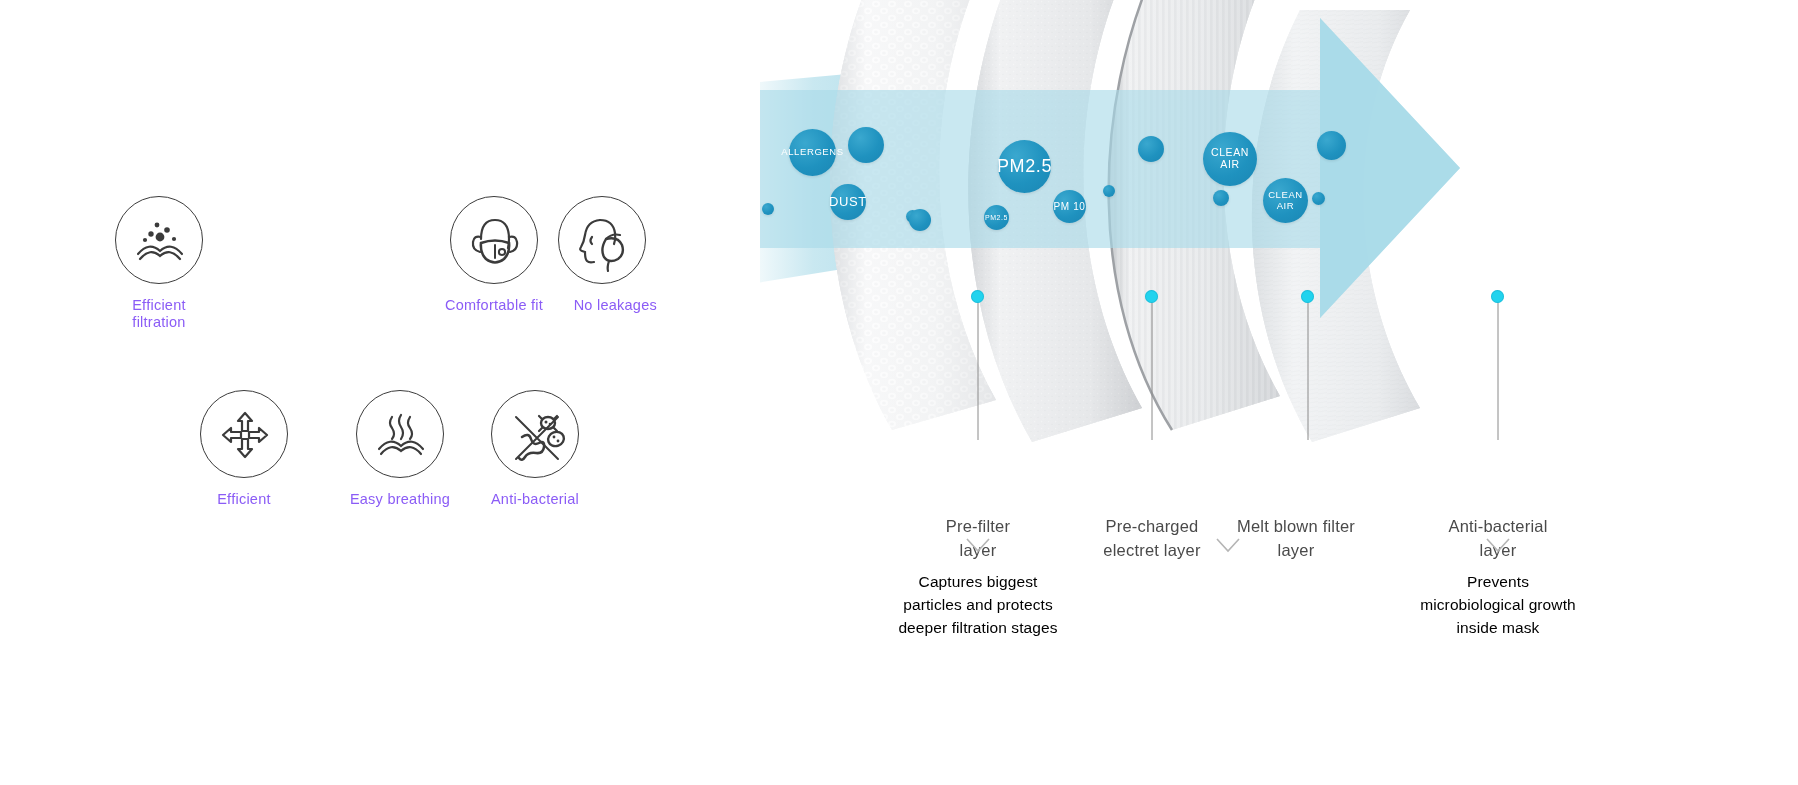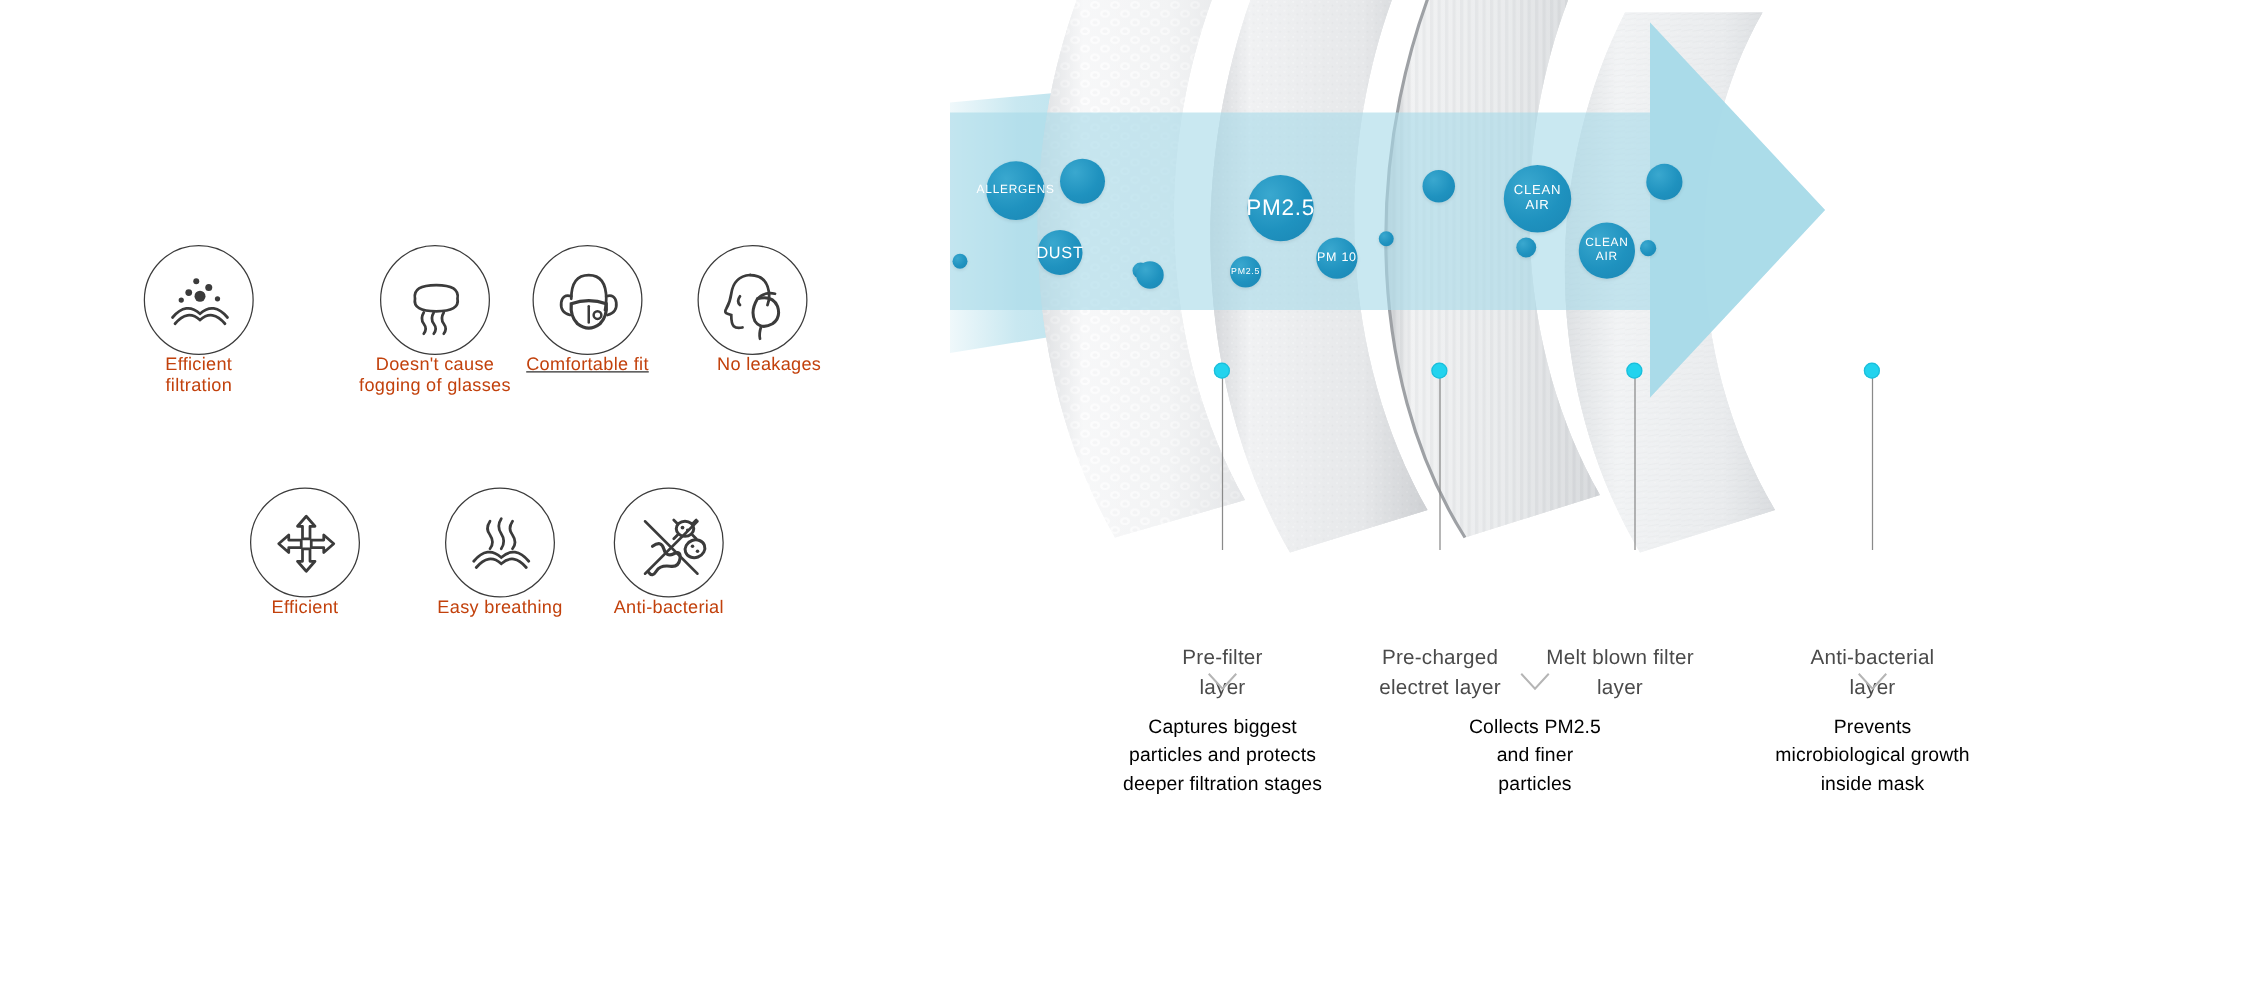--- a/index.html
+++ b/index.html
@@ -16,21 +16,21 @@
 
   
   .features{position:absolute;left:0;top:0;width:760px;height:785px;}
   .feat{position:absolute;text-align:center;}
   .feat .circle{
     width:88px;height:88px;border:1.6px solid #3b3b3b;border-radius:50%;
     margin:0 auto;position:relative;box-sizing:border-box;background:#fff;
   }
   .feat .circle svg{position:absolute;left:0;top:0;width:88px;height:88px;}
   .feat .flabel{
-    font-size:14.5px;line-height:17px;color:#c2410c;
+    margin-top:13px;font-size:14.5px;line-height:17px;color:#8b5cf6;
     letter-spacing:.25px;white-space:pre-line;
   }
 
   
   .diagram{position:absolute;left:760px;top:0;width:1038px;height:785px;}
   .diagram .svgwrap{position:absolute;left:0;top:0;width:1038px;height:560px;}
   .diagram svg.scene{width:1038px;height:560px;display:block;}
 
   
   .bubble{
@@ -71,34 +71,22 @@
           <circle cx="51" cy="33" r="2.8" fill="#3b3b3b" stroke="none"></circle>
           <circle cx="41" cy="28" r="2.4" fill="#3b3b3b" stroke="none"></circle>
           <circle cx="29" cy="43" r="2.1" fill="#3b3b3b" stroke="none"></circle>
           <circle cx="58" cy="42" r="2.1" fill="#3b3b3b" stroke="none"></circle>
         </svg>
       </div>
       <div class="flabel">Efficient
 filtration</div>
     </div>
 
-    <div class="feat" style="left:273px;top:196px;width:150px;">
-      <div class="circle" style="margin:0 auto;">
-        <svg viewBox="0 0 88 88" fill="none" stroke="#3b3b3b" stroke-width="2.2" stroke-linecap="round">
-          <path d="M27 42 q-2 -11 17 -11 q19 0 17 11 q2 10 -17 10 q-19 0 -17 -10 Z" fill="none"></path>
-          <path d="M34 53 q-3 5 0 9 q3 4 0 8"></path>
-          <path d="M42 53 q-3 5 0 9 q3 4 0 8"></path>
-          <path d="M50 53 q-3 5 0 9 q3 4 0 8"></path>
-        </svg>
-      </div>
-      <div class="flabel">Doesn't cause
-fogging of glasses</div>
-    </div>
-
-    <div class="feat" style="left:410px;top:196px;width:120px;text-decoration:underline;">
+
+    <div class="feat" style="left:434px;top:196px;width:120px;">
       <div class="circle">
         <svg viewBox="0 0 88 88" fill="none" stroke="#3b3b3b" stroke-width="2.2" stroke-linecap="round">
           <path d="M30 42 q0 -19 14 -19 q14 0 14 19 q0 5 -1 9" fill="none"></path>
           <path d="M30 40 q-7 -2 -8 5 q-1 8 7 10" fill="none"></path>
           <path d="M58 40 q7 -2 8 5 q1 8 -7 10" fill="none"></path>
           <path d="M30 46 q14 -5 28 0 q1 10 -5 16 q-9 7 -18 0 q-6 -6 -5 -16 Z" fill="none" stroke-width="2.6"></path>
           <path d="M44 48 v13" stroke-width="2"></path>
           <circle cx="51" cy="55" r="3.1" fill="none" stroke-width="2"></circle>
         </svg>
       </div>
@@ -307,21 +295,18 @@
     <svg class="chev" style="left:455px;top:537px;" viewBox="0 0 26 16">
       <path d="M2 2 L13 14 L24 2" fill="none" stroke="#b5b5b5" stroke-width="1.6"></path>
     </svg>
     <svg class="chev" style="left:725px;top:537px;" viewBox="0 0 26 16">
       <path d="M2 2 L13 14 L24 2" fill="none" stroke="#b5b5b5" stroke-width="1.6"></path>
     </svg>
 
     <div class="desc" style="left:88px;top:570px;width:260px;">Captures biggest
 particles and protects
 deeper filtration stages</div>
-    <div class="desc" style="left:378px;top:570px;width:180px;">Collects PM2.5
-and finer
-particles</div>
     <div class="desc" style="left:608px;top:570px;width:260px;">Prevents
 microbiological growth
 inside mask</div>
 
   </div>
 </div>
 
 </body></html>

